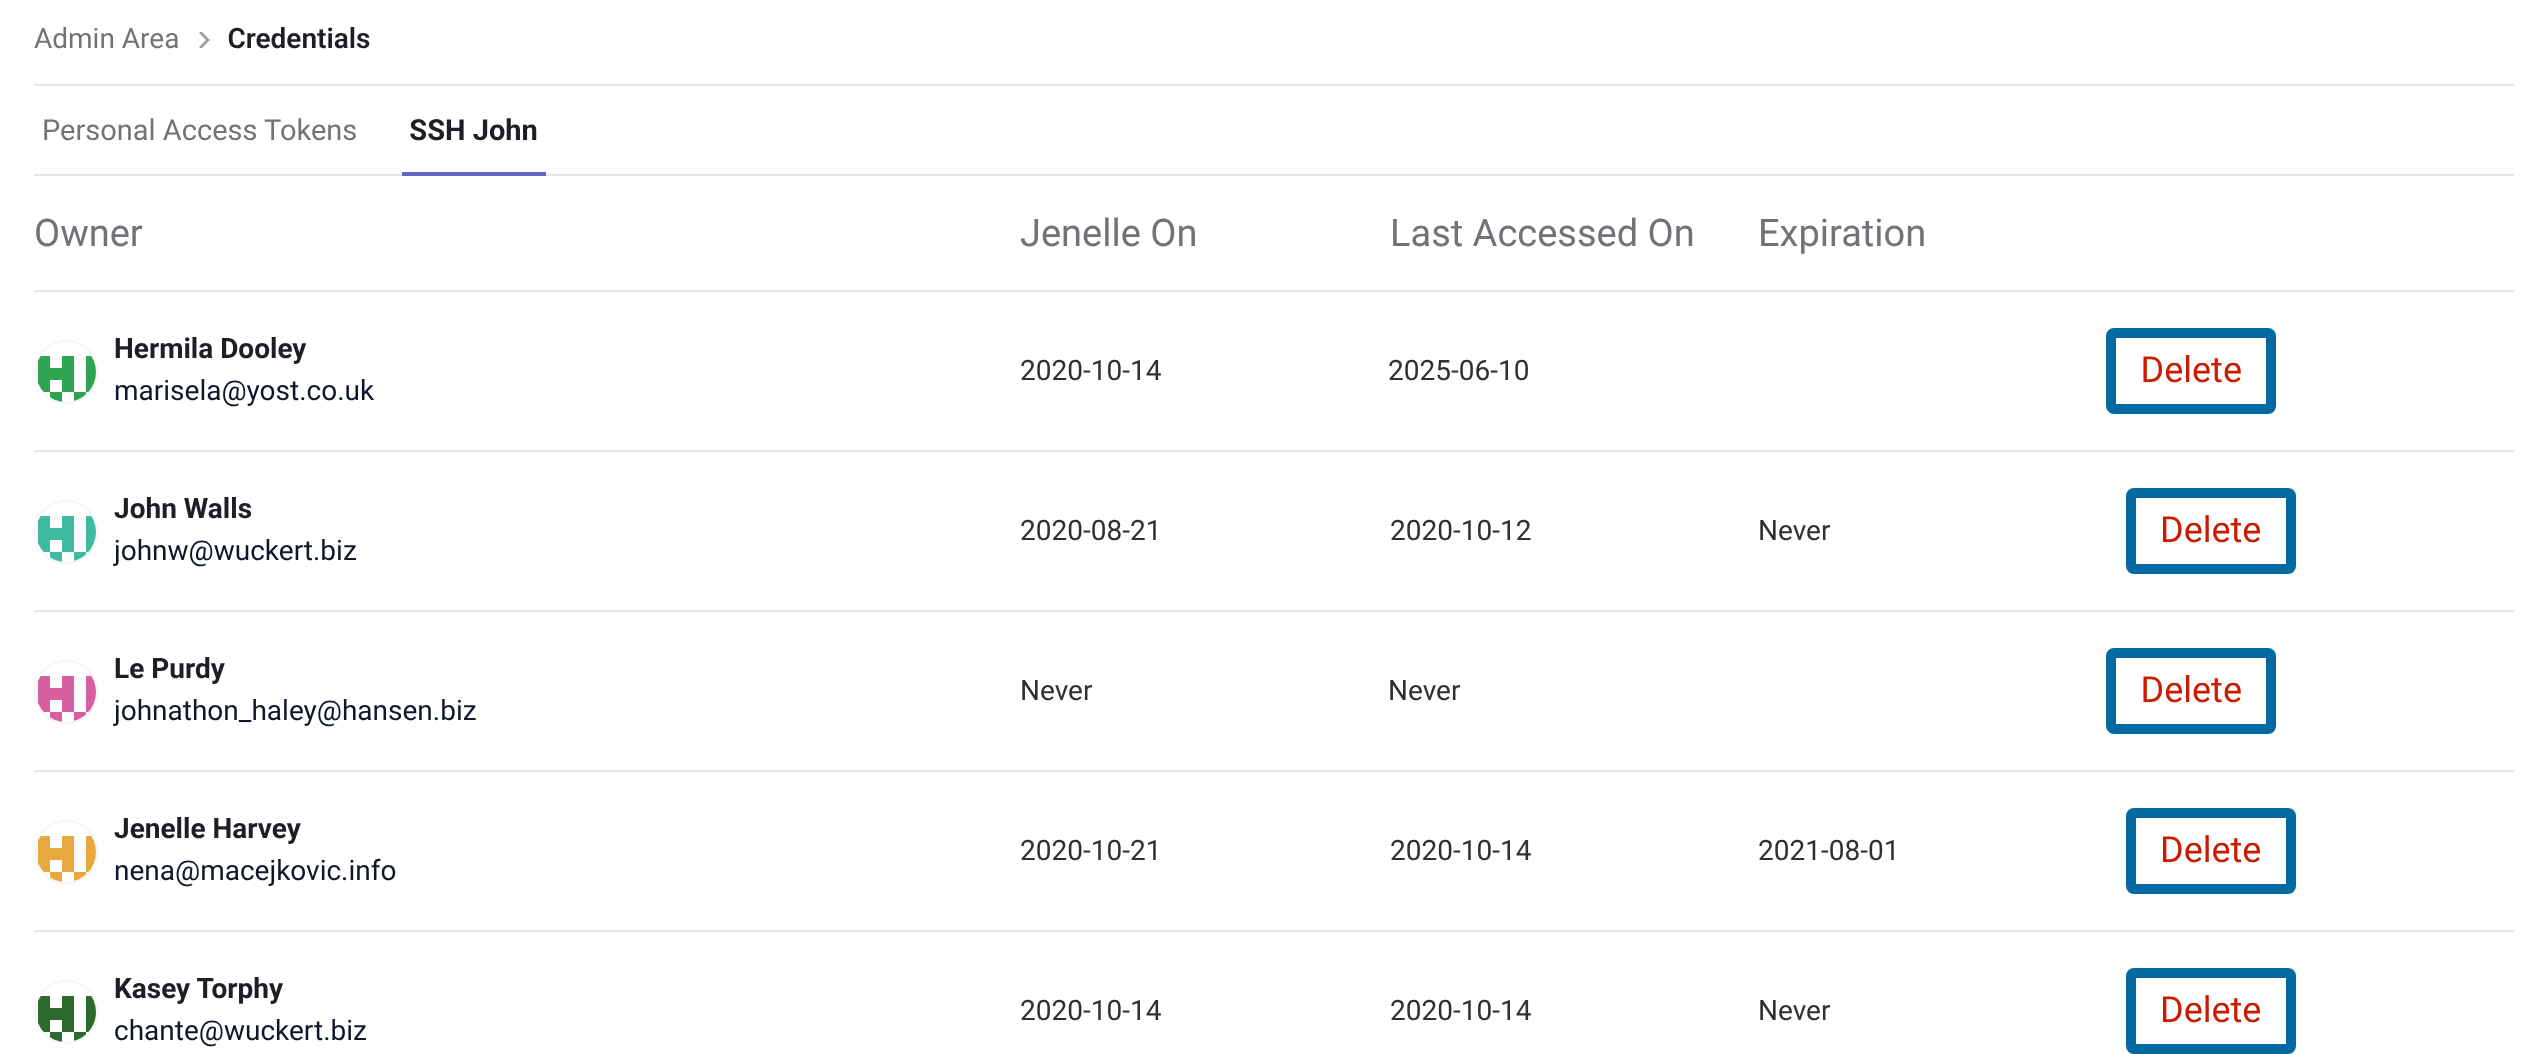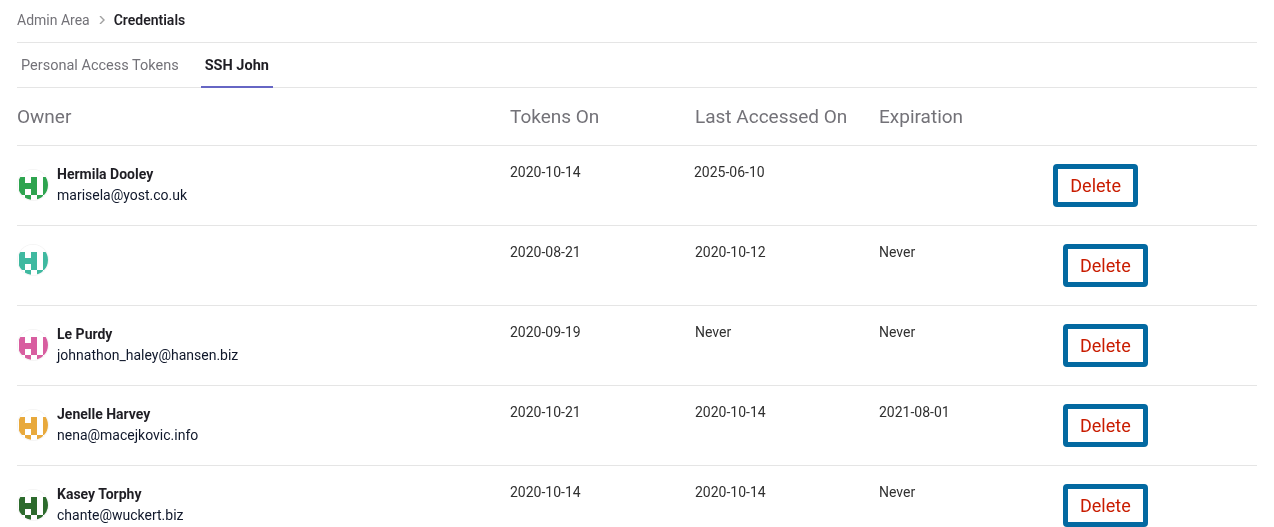--- a/index.html
+++ b/index.html
@@ -65,21 +65,21 @@
       color: #737278;
       font-size: 19px;
     }
     .col-owner { flex: 0 0 493px; padding-left: 0; }
     .col-created { flex: 0 0 185px; }
     .col-accessed { flex: 0 0 184px; }
     .col-expiration { flex: 0 0 184px; }
     .col-action { flex: 1; display: flex; justify-content: flex-end; align-items: center; padding-right: 119px; }
     .row {
       display: flex;
-      align-items: flex-start;
+      align-items: center;
       padding: 18px 0;
       border-bottom: 1px solid #e5e5e5;
       color: #303030;
     }
     .owner-cell {
       display: flex;
       align-items: center;
       gap: 8px;
     }
     .avatar {
@@ -125,21 +125,21 @@
 </nav>
 
 <div class="tabs">
   <div class="tab">Personal Access Tokens</div>
   <div class="tab active">SSH John</div>
 </div>
 
 <div class="table">
   <div class="thead">
     <div class="col-owner">Owner</div>
-    <div class="col-created">Tokens On</div>
+    <div class="col-created">Jenelle On</div>
     <div class="col-accessed">Last Accessed On</div>
     <div class="col-expiration">Expiration</div>
     <div class="col-action"></div>
   </div>
   <div id="tbody">
       <div class="row">
     <div class="col-owner owner-cell">
       <div class="avatar"><svg viewBox="0 0 32 32" width="32" height="32">
               <rect width="32" height="32" fill="#fff"></rect>
               <rect x="7" y="13" width="6" height="6" fill="#2ea44f"></rect>
@@ -176,20 +176,24 @@
               <rect x="13" y="7" width="6" height="6" fill="#3fb9a0"></rect>
               <rect x="25" y="7" width="6" height="6" fill="#3fb9a0"></rect>
               <rect x="1" y="13" width="6" height="6" fill="#3fb9a0"></rect>
               <rect x="25" y="13" width="6" height="6" fill="#3fb9a0"></rect>
               <rect x="1" y="19" width="6" height="6" fill="#3fb9a0"></rect>
               <rect x="13" y="19" width="6" height="6" fill="#3fb9a0"></rect>
               <rect x="25" y="19" width="6" height="6" fill="#3fb9a0"></rect>
               <rect x="7" y="25" width="6" height="6" fill="#3fb9a0"></rect>
               <rect x="19" y="25" width="6" height="6" fill="#3fb9a0"></rect>
             </svg></div>
+      <div class="owner-text">
+        <div class="name">John Walls</div>
+        <div class="email">johnw@wuckert.biz</div>
+      </div>
     </div>
     <div class="col-created">2020-08-21</div>
     <div class="col-accessed">2020-10-12</div>
     <div class="col-expiration">Never</div>
     <div class="col-action">
       <button class="delete-btn">Delete</button>
     </div>
   </div>
       <div class="row">
     <div class="col-owner owner-cell">
@@ -206,21 +210,20 @@
               <rect x="13" y="19" width="6" height="6" fill="#d85ea0"></rect>
               <rect x="25" y="19" width="6" height="6" fill="#d85ea0"></rect>
               <rect x="7" y="25" width="6" height="6" fill="#d85ea0"></rect>
               <rect x="19" y="25" width="6" height="6" fill="#d85ea0"></rect>
             </svg></div>
       <div class="owner-text">
         <div class="name">Le Purdy</div>
         <div class="email">johnathon_haley@hansen.biz</div>
       </div>
     </div>
-    <div class="col-created">2020-09-19</div>
     <div class="col-accessed">Never</div>
     <div class="col-expiration">Never</div>
     <div class="col-action">
       <button class="delete-btn">Delete</button>
     </div>
   </div>
       <div class="row">
     <div class="col-owner owner-cell">
       <div class="avatar"><svg viewBox="0 0 32 32" width="32" height="32">
               <rect width="32" height="32" fill="#fff"></rect>

